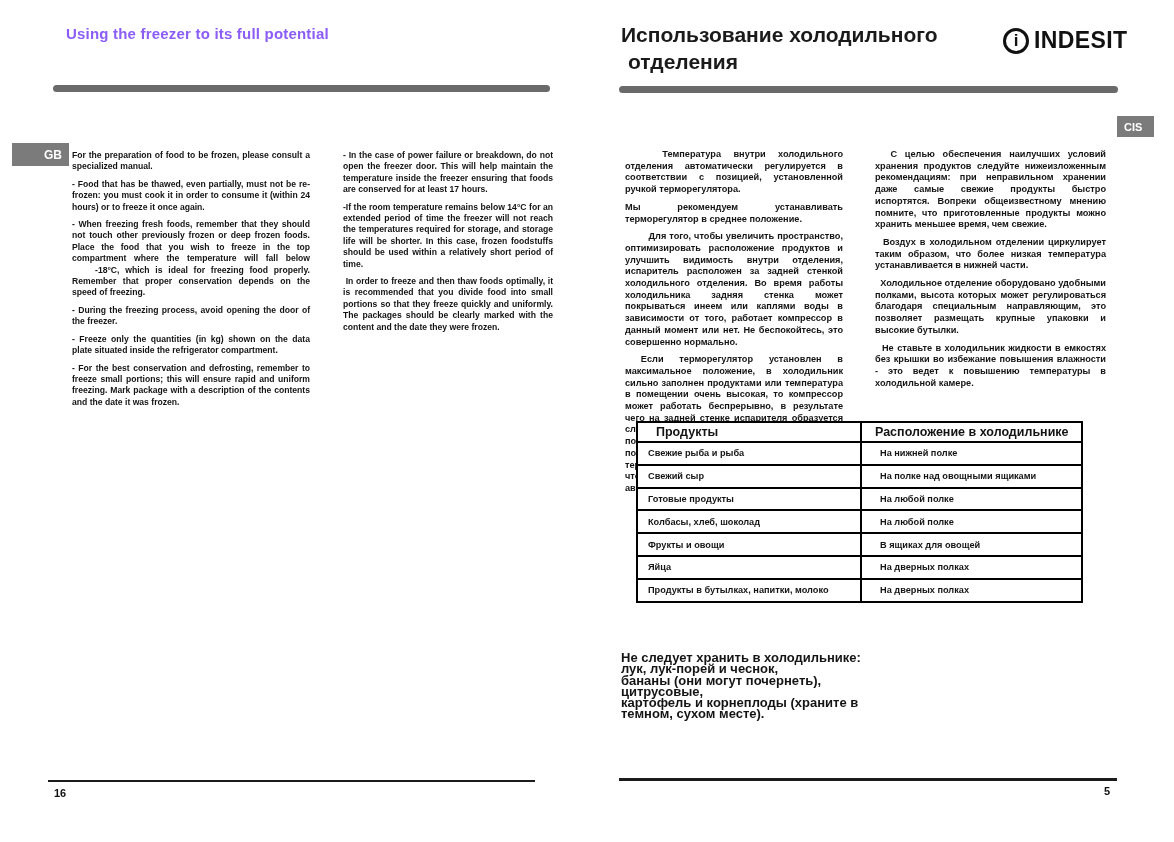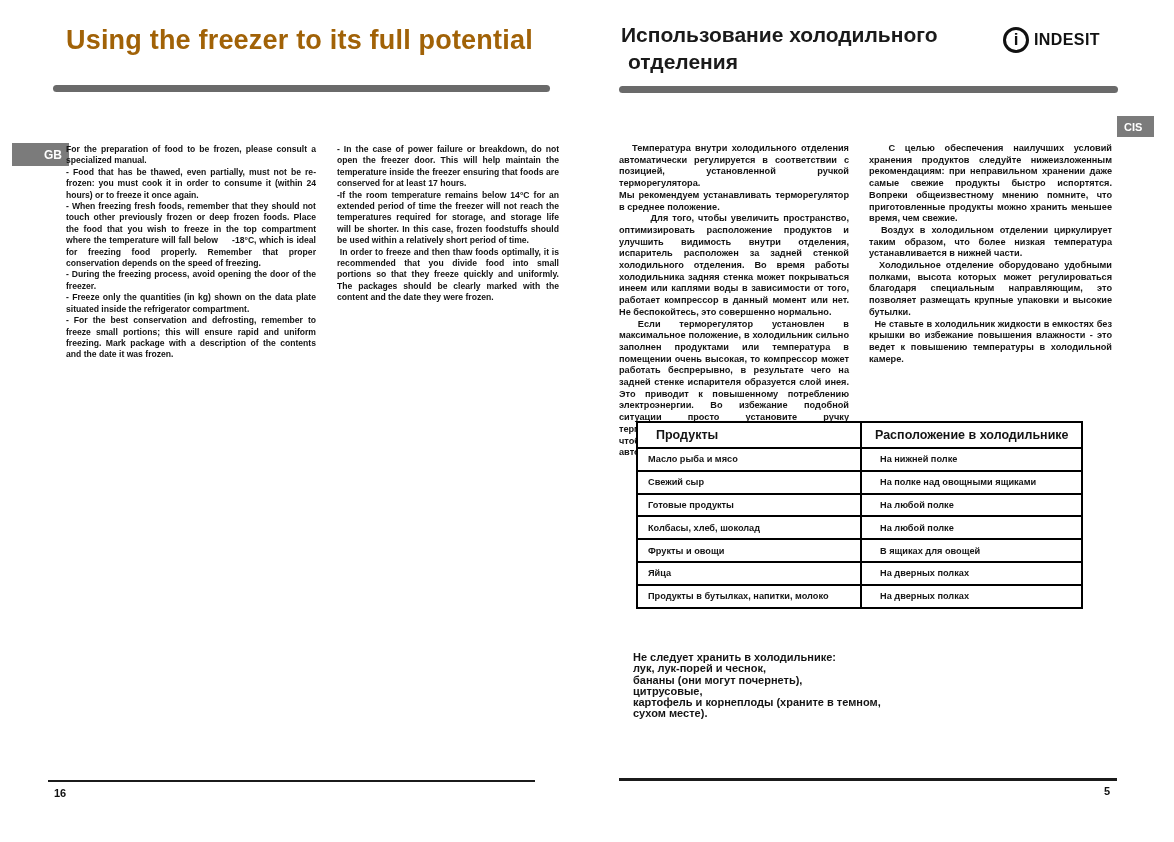--- a/index.html
+++ b/index.html
@@ -1,62 +1,62 @@
 <!DOCTYPE html>
 <html><head>
 <meta charset="utf-8">
 <style>
   * { margin:0; padding:0; box-sizing:border-box; }
   html,body { background:#ffffff; font-family:"Liberation Sans", sans-serif; color:#141414; }
   .canvas { position:relative; width:1174px; height:842px; background:#fff; overflow:hidden; }
 
   
-  .title-en { position:absolute; left:66px; top:25px; font-size:27px; font-weight:bold; letter-spacing:0.2px; color:#a16207; }
+  .title-en { position:absolute; left:66px; top:25px; font-size:15px; font-weight:bold; letter-spacing:0.2px; color:#8b5cf6; }
   .title-ru { position:absolute; left:621px; top:22px; font-size:21px; font-weight:bold; line-height:26.5px; color:#1a1a1a; }
   .title-ru .t2 { padding-left:7px; }
 
   
   .rule-gray { position:absolute; height:7px; background:#6a6a6a; border-radius:3.5px; }
   .rule-en { left:53px; top:85px; width:497px; }
   .rule-ru { left:619px; top:86px; width:499px; }
   .footer-rule { position:absolute; background:#1b1b1b; }
   .footer-left { left:48px; top:780px; width:487px; height:2px; }
   .footer-right { left:619px; top:778px; width:498px; height:3px; }
 
   
   .tab { position:absolute; background:#7b7b7b; color:#fff; font-weight:bold; display:flex; align-items:center; }
   .tab-gb { left:12px; top:143px; width:57px; height:23px; justify-content:flex-end; padding-right:7px; font-size:12px; }
   .tab-cis { left:1117px; top:116px; width:37px; height:21px; justify-content:flex-start; padding-left:7px; font-size:11px; }
 
   
   .logo { position:absolute; left:1003px; top:27px; display:flex; align-items:center; gap:5px; }
   .logo-circle { width:26px; height:26px; border:3.5px solid #111; border-radius:50%; display:flex; align-items:center; justify-content:center; font-weight:bold; font-size:17px; color:#111; }
-  .logo-text { font-size:16px; font-weight:900; letter-spacing:0.4px; color:#111; }
+  .logo-text { font-size:23px; font-weight:900; letter-spacing:0.4px; color:#111; }
 
   
   .col { position:absolute; text-align:justify; font-weight:bold; color:#141414; }
-  .col p { margin:0; }
+  .col p { margin:6px; }
   .en { font-size:8.6px; line-height:11.4px; }
   .ru { font-size:9.2px; line-height:11.7px; }
   .col-en1 { left:66px;  top:144px; width:250px; }
   .col-en2 { left:337px; top:144px; width:222px; }
   .col-ru1 { left:619px; top:143px; width:230px; }
   .col-ru2 { left:869px; top:143px; width:243px; }
 
   
   .food-table { position:absolute; left:636px; top:421px; width:447px; border-collapse:collapse; table-layout:fixed; background:#fff; }
   .food-table th, .food-table td { border:2px solid #000; font-weight:bold; text-align:left; color:#141414; }
-  .food-table th { font-size:12.5px; height:26px; padding-left:18px; }
+  .food-table th { font-size:12.5px; height:20px; padding-left:18px; }
   .food-table th:last-child { padding-left:13px; }
   .food-table td { font-size:9.2px; height:22.8px; padding-left:10px; }
   .food-table td:last-child { padding-left:18px; }
   .food-table th:first-child { width:224px; }
 
   
-  .notes { position:absolute; left:621px; top:652px; width:256px; font-size:11px; font-weight:bold; line-height:11.3px; text-align:left;margin-left:12px; }
+  .notes { position:absolute; left:621px; top:652px; width:256px; font-size:13px; font-weight:bold; line-height:11.3px; text-align:left; }
 
   
   .pagenum { position:absolute; font-size:11px; font-weight:bold; color:#111; }
   .pn-left { left:54px; top:787px; }
   .pn-right { left:1104px; top:785px; }
 </style>
 </head>
 <body>
 
 <div class="canvas">
@@ -110,21 +110,21 @@
 
   <table class="food-table">
     <thead>
       <tr>
         <th>Продукты</th>
         <th>Расположение в холодильнике</th>
       </tr>
     </thead>
     <tbody>
         <tr>
-          <td>Масло рыба и мясо</td>
+          <td>Свежие рыба и рыба</td>
           <td>На нижней полке</td>
         </tr>
         <tr>
           <td>Свежий сыр</td>
           <td>На полке над овощными ящиками</td>
         </tr>
         <tr>
           <td>Готовые продукты</td>
           <td>На любой полке</td>
         </tr>

